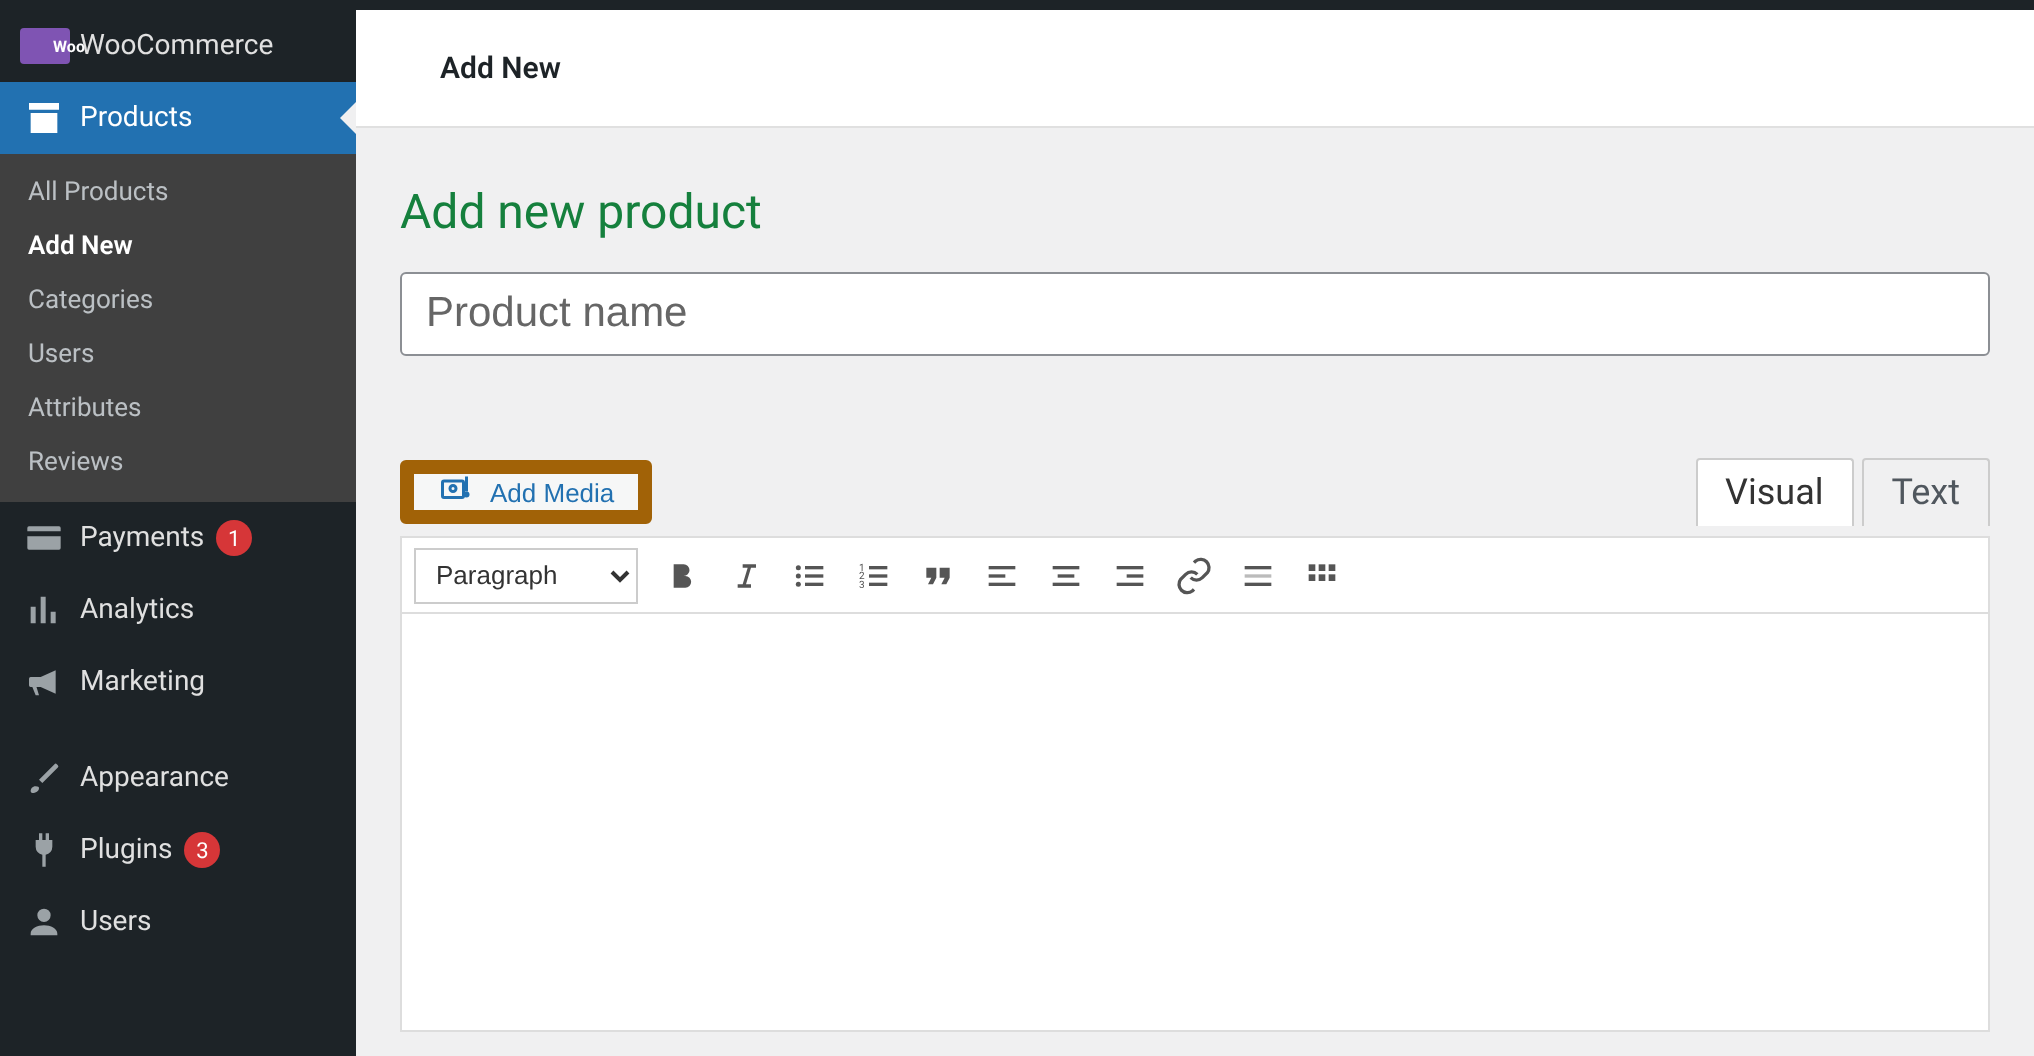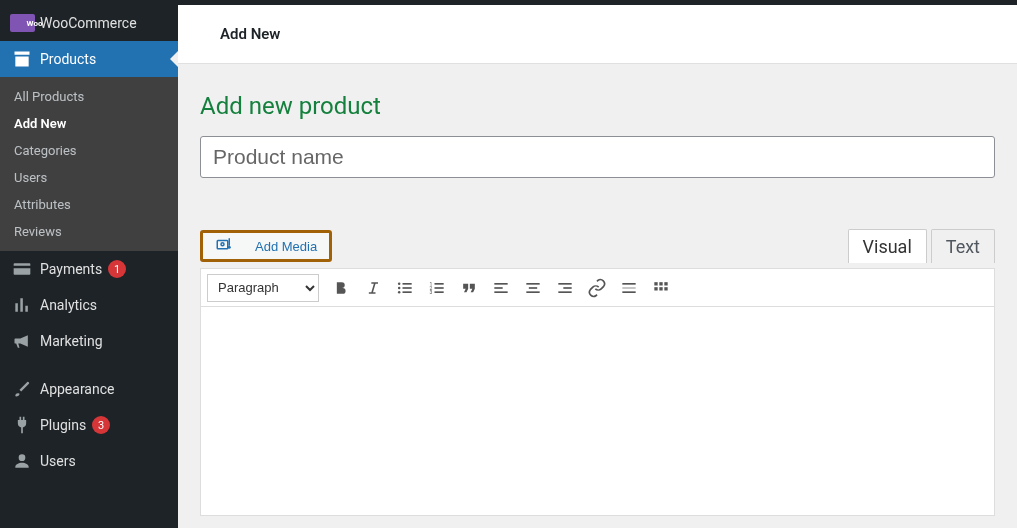--- a/index.html
+++ b/index.html
@@ -143,22 +143,22 @@
 
   .editor-top {
     display: flex;
     align-items: flex-end;
     justify-content: space-between;
     margin-top: 50px;
   }
   .addmedia {
     display: inline-flex;
     align-items: center;
-    gap: 22px;
-    border: 3px solid #a16207;
+    gap: 8px;
+    border: 7px solid #a16207;
     color: #2271b1;
     background: #f6f7f7;
     padding: 4px 12px;
     border-radius: 3px;
     font-size: 13px;
     cursor: pointer;
     height: 32px;
   }
   .edtabs {
     display: flex;

